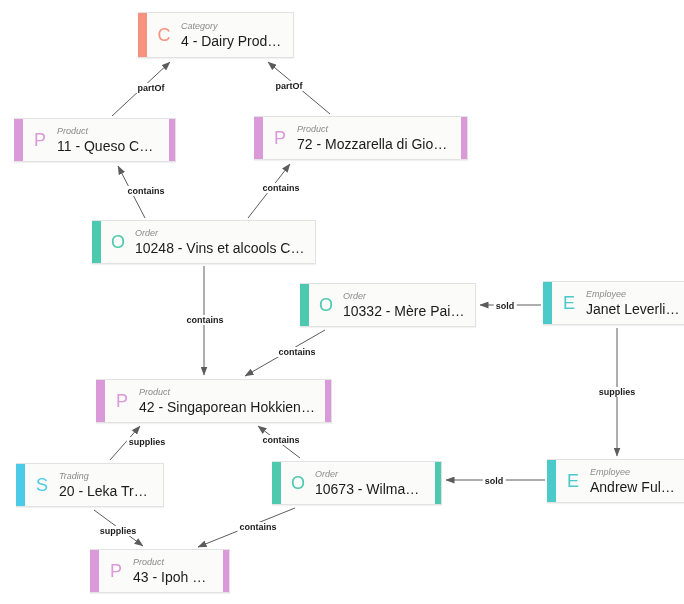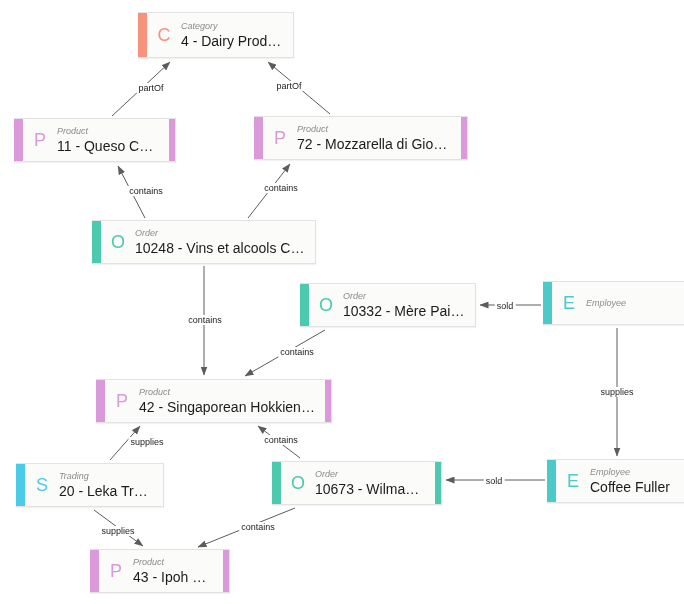--- a/index.html
+++ b/index.html
@@ -81,21 +81,21 @@
     color: #1b1b1b;
     line-height: 18px;
     white-space: nowrap;
     overflow: hidden;
     text-overflow: ellipsis;
     font-family: "Liberation Sans", sans-serif;
   }
   .edge-label {
     position: absolute;
     font-size: 9px;
-    font-weight: normal;
+    font-weight: bold;
     color: #1b1b1b;
     font-family: "Liberation Sans", sans-serif;
     white-space: nowrap;
     background: #ffffff;
     padding: 0 2px;
     transform: translate(-50%, -50%);
   }
 </style>
 </head>
 <body>
@@ -166,20 +166,21 @@
         <div class="node-body">
           <div class="node-type">Order</div>
           <div class="node-title">10332 - Mère Paillarde</div>
         </div>
       </div>
       <div class="node" style="left: 543px; top: 281px; width: 148px; height: 44px;">
         <div class="node-accent" style="background: rgb(76, 201, 201);"></div>
         <div class="node-initial" style="color: rgb(76, 201, 201);">E</div>
         <div class="node-body">
           <div class="node-type">Employee</div>
+          <div class="node-title">Janet Leverling</div>
         </div>
       </div>
       <div class="node" style="left: 96px; top: 379px; width: 236px; height: 44px;">
         <div class="node-accent" style="background: rgb(218, 154, 218);"></div>
         <div class="node-initial" style="color: rgb(218, 154, 218);">P</div>
         <div class="node-body">
           <div class="node-type">Product</div>
           <div class="node-title">42 - Singaporean Hokkien Fried …</div>
         </div>
         <div class="node-accent-right" style="background: rgb(218, 154, 218);"></div>
@@ -199,21 +200,21 @@
           <div class="node-type">Order</div>
           <div class="node-title">10673 - Wilman Kala</div>
         </div>
         <div class="node-accent-right" style="background: rgb(76, 201, 174);"></div>
       </div>
       <div class="node" style="left: 547px; top: 459px; width: 140px; height: 44px;">
         <div class="node-accent" style="background: rgb(76, 201, 201);"></div>
         <div class="node-initial" style="color: rgb(76, 201, 201);">E</div>
         <div class="node-body">
           <div class="node-type">Employee</div>
-          <div class="node-title">Coffee Fuller</div>
+          <div class="node-title">Andrew Fuller</div>
         </div>
       </div>
       <div class="node" style="left: 90px; top: 549px; width: 140px; height: 44px;">
         <div class="node-accent" style="background: rgb(218, 154, 218);"></div>
         <div class="node-initial" style="color: rgb(218, 154, 218);">P</div>
         <div class="node-body">
           <div class="node-type">Product</div>
           <div class="node-title">43 - Ipoh Coffee</div>
         </div>
         <div class="node-accent-right" style="background: rgb(218, 154, 218);"></div>

